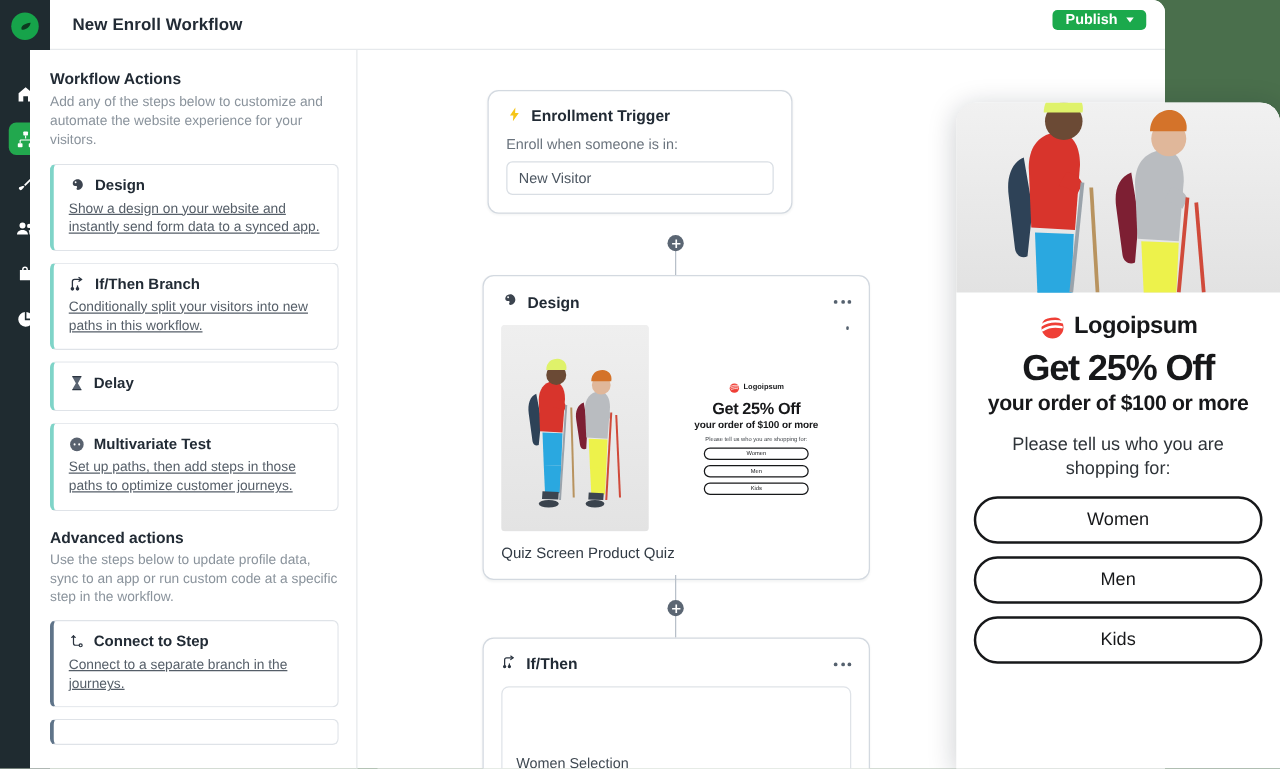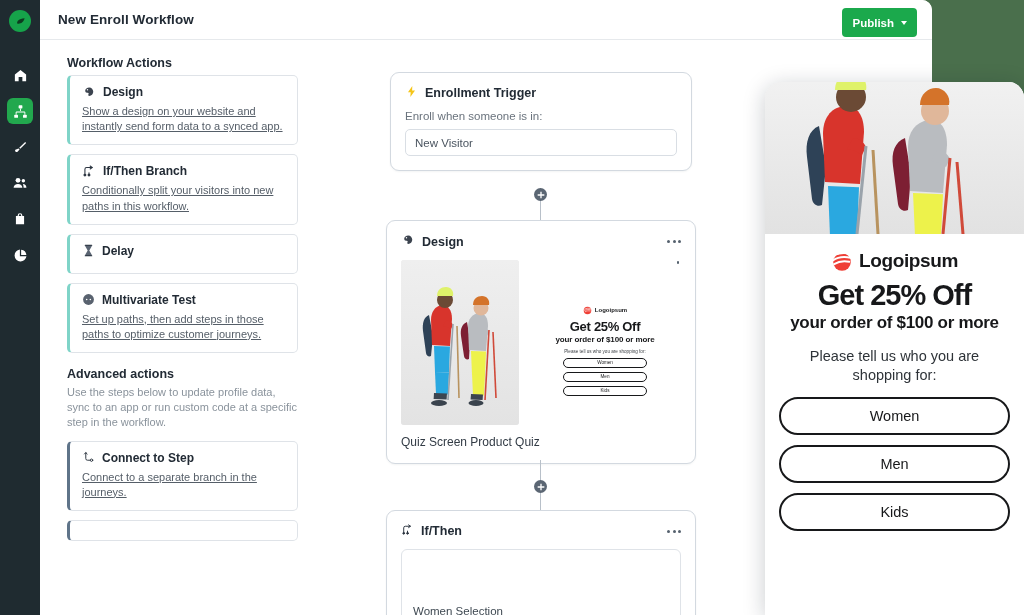--- a/index.html
+++ b/index.html
@@ -49,33 +49,33 @@
     border-bottom: 1px solid #e6e9ec;
     display: flex; align-items: center;
   }
   .header-title {
     margin-left: 18px;
     font-size: 13.5px; font-weight: bold; color: #222b35;
     letter-spacing: .1px;
   }
   .publish-btn {
     position: absolute; right: 15px; top: 8px;
-    height: 29px; padding: 0 10px;
+    height: 16px; padding: 0 10px;
     background: #1ba94c; color: #fff;
     border: none; border-radius: 4px;
     font-family: "Liberation Sans", sans-serif;
     font-size: 11.5px; font-weight: bold;
     display: flex; align-items: center; gap: 7px;
     cursor: pointer;
   }
   .caret { width: 0; height: 0; border-left: 3.5px solid transparent; border-right: 3.5px solid transparent; border-top: 4px solid #fff; }
 
   
   .panel {
-    position: absolute; left: 51px; top: 40px;
+    position: absolute; left: 24px; top: 40px;
     width: 262px; height: 575px;
     background: #ffffff;
     border-right: 1px solid #e6e9ec;
     padding: 16px 14px 0 16px;
     overflow: hidden;
   }
   .panel h3 { font-size: 12.5px; font-weight: bold; color: #222b35; margin-bottom: 5px; }
   .panel p.desc { font-size: 11px; line-height: 1.35; color: #8a939c; margin-bottom: 11px; }
   .panel p.desc2 { font-size: 11px; line-height: 1.38; color: #8a939c; margin-bottom: 10px; }
   .panel .adv-head { margin-top: 14px; margin-bottom: 4px; }
@@ -112,21 +112,21 @@
     box-shadow: 0 1px 2px rgba(20,30,45,.05);
   }
   .node-head {
     display: flex; align-items: center; gap: 7px;
     font-size: 12.5px; font-weight: bold; color: #222b35;
   }
   .dots-wrap { margin-left: auto; display: flex; gap: 2.5px; }
   .dots-wrap i { width: 3px; height: 3px; border-radius: 50%; background: #55616e; display: block; }
 
   
-  #node-trigger { left: 88px; top: 32px; width: 302px; padding: 12px 14px 14px; }
+  #node-trigger { left: 88px; top: 32px; width: 244px; padding: 12px 14px 14px; }
   .trig-sub { font-size: 11.5px; color: #6a737d; margin: 9px 0 7px; }
   .trig-input {
     width: 100%; height: 27px;
     border: 1px solid #d9dee4; border-radius: 5px;
     background: #fff; padding: 0 9px;
     font-family: "Liberation Sans", sans-serif;
     font-size: 11.5px; color: #4b5560;
   }
 
   
@@ -274,20 +274,21 @@
     <div class="header">
       <div class="header-title">New Enroll Workflow</div>
       <button class="publish-btn">
         <span>Publish</span>
         <span class="caret"></span>
       </button>
     </div>
 
     <div class="panel">
       <h3>Workflow Actions</h3>
+      <p class="desc">Add any of the steps below to customize and automate the website experience for your visitors.</p>
 
       <div class="act-card">
         <div class="act-title">
           <span>
             <svg width="14" height="14" viewBox="0 0 24 24" fill="#2b3440">
                 <path d="M12.5 4.2c-3.8 0-7 2.6-7 5.8 0 2 1.3 3.3 3 3.3h1.3c1 0 1.7.6 1.7 1.5 0 .4-.2.8-.4 1.1-.3.4-.4.8-.4 1.2 0 1 .8 1.6 1.8 1.6 3.7 0 6.8-3.1 6.8-7 0-4-3.2-7.5-6.8-7.5z" opacity=".92"></path>
                 <circle cx="9.4" cy="8.2" r="1.25" fill="#fff"></circle>
               </svg>
           </span>
           <span>Design</span>

